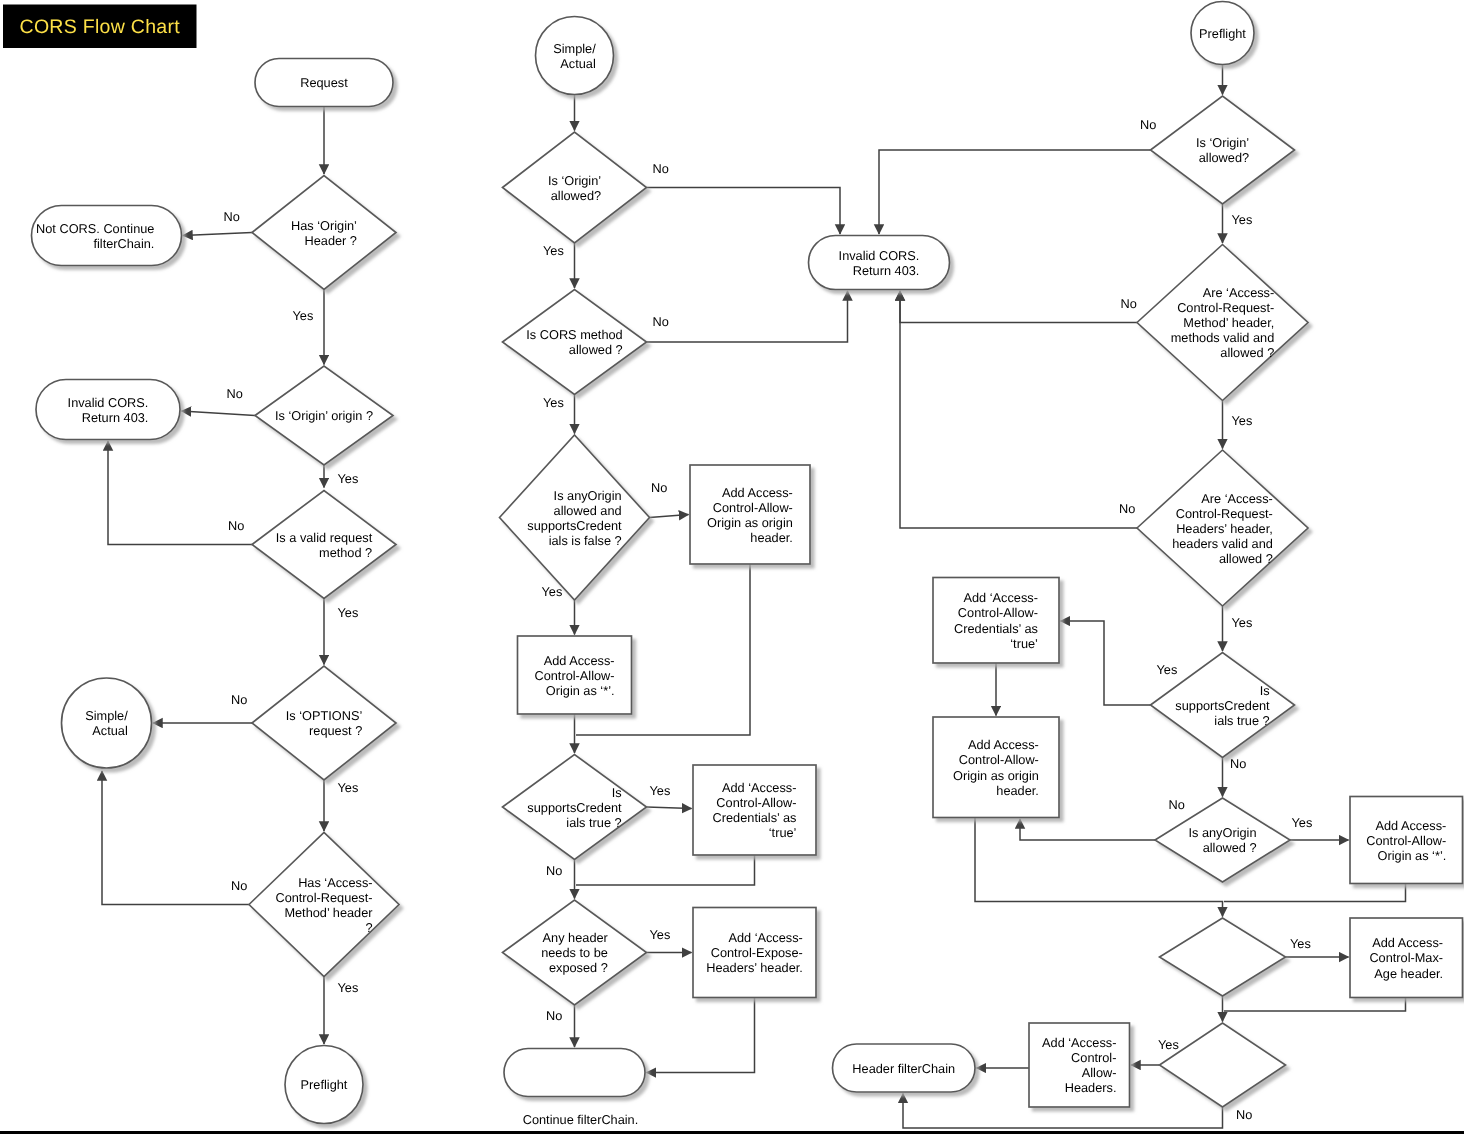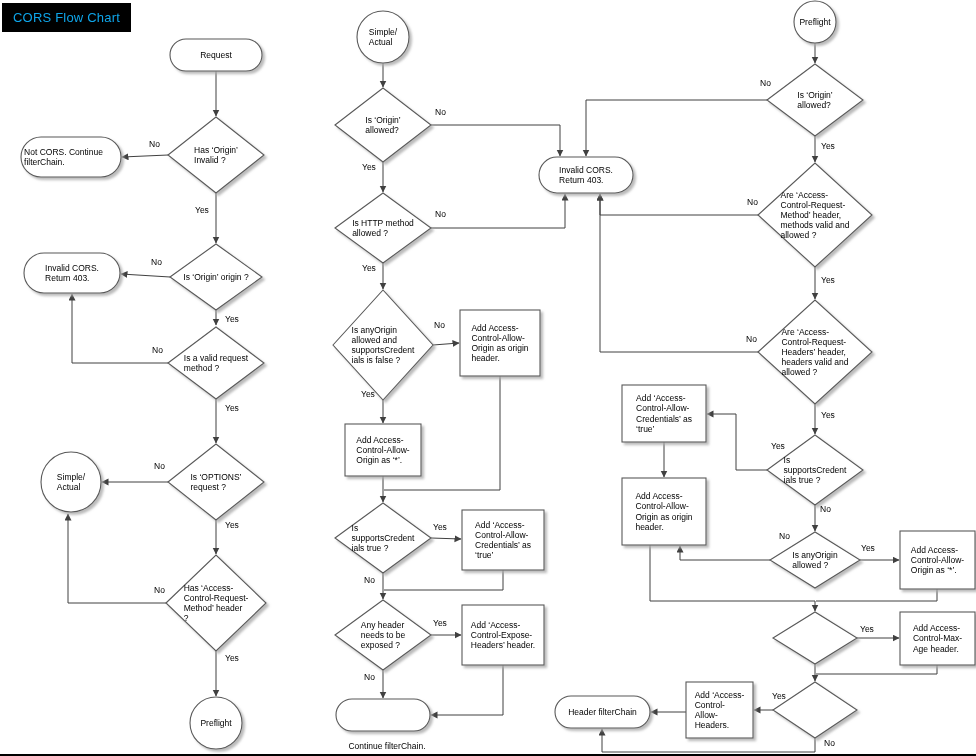--- a/index.html
+++ b/index.html
@@ -2,26 +2,26 @@
 <html><head>
 <meta charset="utf-8">
 <title>CORS Flow Chart</title>
 <style>
   * { margin:0; padding:0; box-sizing:border-box; }
   html,body { background:#ffffff; font-family:"Liberation Sans", sans-serif; }
   #stage { position:relative; width:976px; height:756px; background:#ffffff; overflow:hidden; }
   #stage > svg { position:absolute; left:0; top:0; }
   .node-label {
     position:absolute; display:flex; align-items:center; justify-content:center;
-    text-align:left; white-space:pre-line; font-size:8.5px; line-height:1.18;
+    text-align:right; white-space:pre-line; font-size:8.5px; line-height:1.18;
     color:#000; pointer-events:none;
   }
   .edge-label { position:absolute; font-size:8.5px; color:#000; }
   .chart-title {
-    position:absolute; left:2px; top:3px; background:#000; color:#0ea5e9;
+    position:absolute; left:2px; top:3px; background:#000; color:#fde047;
     font-size:13px; padding:7px 11px; letter-spacing:.2px;
   }
   .bottom-edge { position:absolute; left:0; bottom:0; width:976px; height:2px; background:#000; }
 </style>
 </head>
 <body>
 
 <div id="stage">
 
   <svg width="976" height="756" viewBox="0 0 976 756">
@@ -123,21 +123,21 @@
       <polygon points="773,638 815,612 857,638 815,664"></polygon>
       <rect x="900" y="612" width="75" height="53"></rect>
       <polygon points="773,710 815,682 857,710 815,738"></polygon>
       <rect x="686" y="682" width="67" height="56"></rect>
       <rect x="555" y="696" width="95" height="32" rx="16"></rect>
     </g>
   </svg>
 
   <div class="node-label" style="left:170px;top:39px;width:92px;height:32px">Request</div>
   <div class="node-label" style="left:168px;top:117px;width:96px;height:76px">Has ‘Origin’
-Invalid ?</div>
+Header ?</div>
   <div class="node-label" style="left:21px;top:137px;width:85px;height:40px">Not CORS. Continue
 filterChain.</div>
   <div class="node-label" style="left:170px;top:244px;width:92px;height:66px">Is ‘Origin’ origin ?</div>
   <div class="node-label" style="left:24px;top:253px;width:96px;height:40px">Invalid CORS.
 Return 403.</div>
   <div class="node-label" style="left:168px;top:444px;width:96px;height:76px">Is ‘OPTIONS’
 request ?</div>
   <div class="node-label" style="left:168px;top:327px;width:96px;height:72px">Is a valid request
 method ?</div>
   <div class="node-label" style="left:41px;top:452px;width:60px;height:60px">Simple/
@@ -147,21 +147,21 @@
 Method’ header
 ?</div>
   <div class="node-label" style="left:190px;top:697px;width:52px;height:52px">Preflight</div>
 
   <div class="node-label" style="left:357px;top:11px;width:52px;height:52px">Simple/
 Actual</div>
   <div class="node-label" style="left:335px;top:88px;width:96px;height:74px">Is ‘Origin’
 allowed?</div>
   <div class="node-label" style="left:539px;top:157px;width:94px;height:36px">Invalid CORS.
 Return 403.</div>
-  <div class="node-label" style="left:335px;top:193px;width:96px;height:70px">Is HTTP method
+  <div class="node-label" style="left:335px;top:193px;width:96px;height:70px">Is CORS method
 allowed ?</div>
   <div class="node-label" style="left:333px;top:290px;width:100px;height:110px">Is anyOrigin
 allowed and
 supportsCredent
 ials is false ?</div>
   <div class="node-label" style="left:460px;top:310px;width:80px;height:66px">Add Access-
 Control-Allow-
 Origin as origin
 header.</div>
   <div class="node-label" style="left:345px;top:424px;width:76px;height:52px">Add Access-

